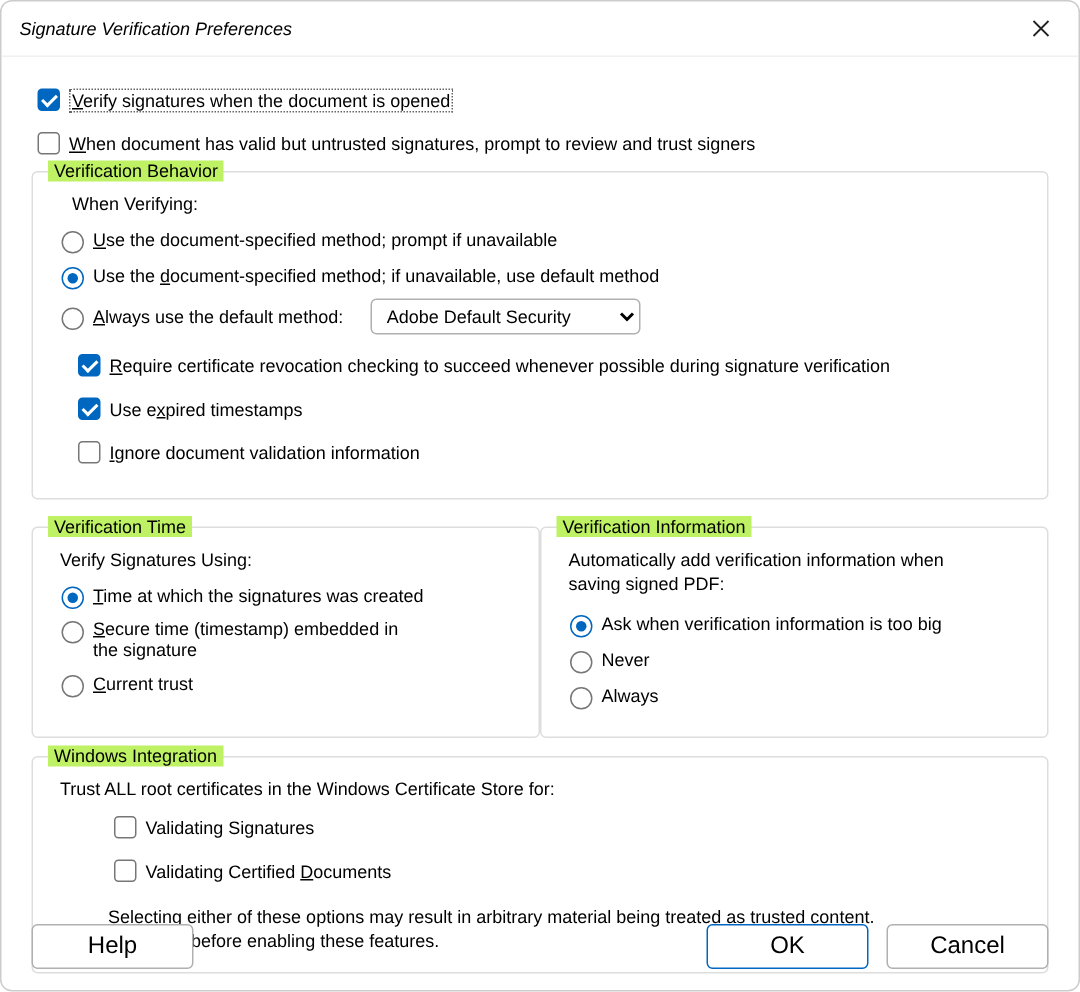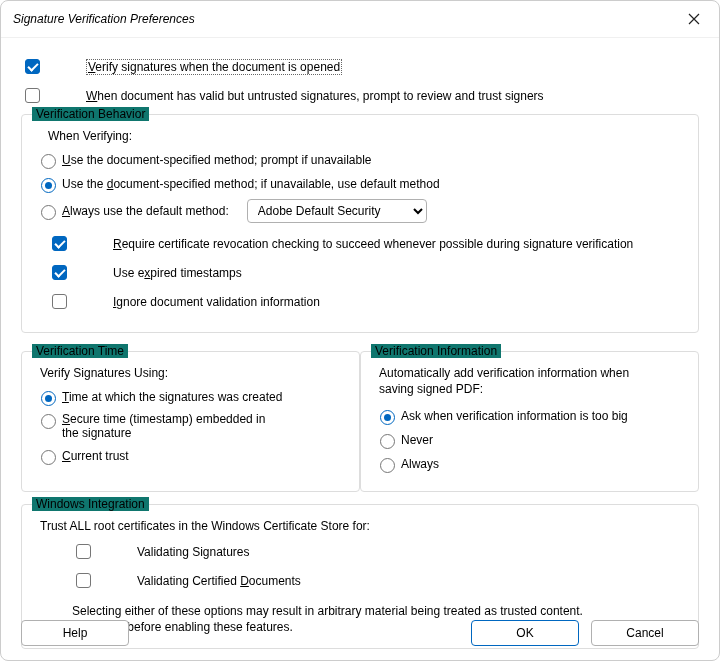--- a/index.html
+++ b/index.html
@@ -30,21 +30,20 @@
     display:flex; align-items:center; justify-content:center;
     font-size: 14px; font-family: inherit;
     cursor: pointer;
   }
   .content {
     padding: 16px 20px 60px 20px;
   }
   .chk-row {
     display:flex; align-items:center;
     margin: 2px 0 8px 0;
-    gap: 40px;
   }
   .chk {
     appearance: none;
     -webkit-appearance: none;
     width: 15px; height: 15px;
     border: 1px solid #767676;
     border-radius: 3px;
     margin-right: 6px;
     position: relative;
     background: #fff;
@@ -91,21 +90,21 @@
   .groupbox {
     border: 1px solid #ddd;
     border-radius: 4px;
     padding: 14px 14px 12px 14px;
     margin-top: 6px;
     position: relative;
   }
   .groupbox > .legend {
     position: absolute;
     top: -8px; left: 10px;
-    background: #0f766e;
+    background: #bef264;
     padding: 0 4px;
     font-size: 12px;
   }
   .indent1 { margin-left: 12px; }
   .indent2 { margin-left: 36px; }
   .sect-sub { margin: 0 0 8px 12px; }
 
   .row { display:flex; align-items:center; margin: 4px 0; }
   .row.radio { margin: 6px 0; }
   .rowgap { margin-top: 10px; }
@@ -138,21 +137,21 @@
     left: 0; right: 0; bottom: 0;
     padding: 10px 20px 14px 20px;
     display:flex;
     align-items:center;
   }
   .btn {
     border: 1px solid #b0b0b0;
     border-radius: 4px;
     background: #fff;
     font-family: inherit;
-    font-size: 12px;
+    font-size: 16px;
     padding: 5px 0;
     width: 108px;
     cursor: pointer;
     text-align: center;
   }
   .btn.primary {
     border-color: #0067c0;
   }
   .footer .spacer { flex: 1; }
   .footer .btn + .btn { margin-left: 12px; }

